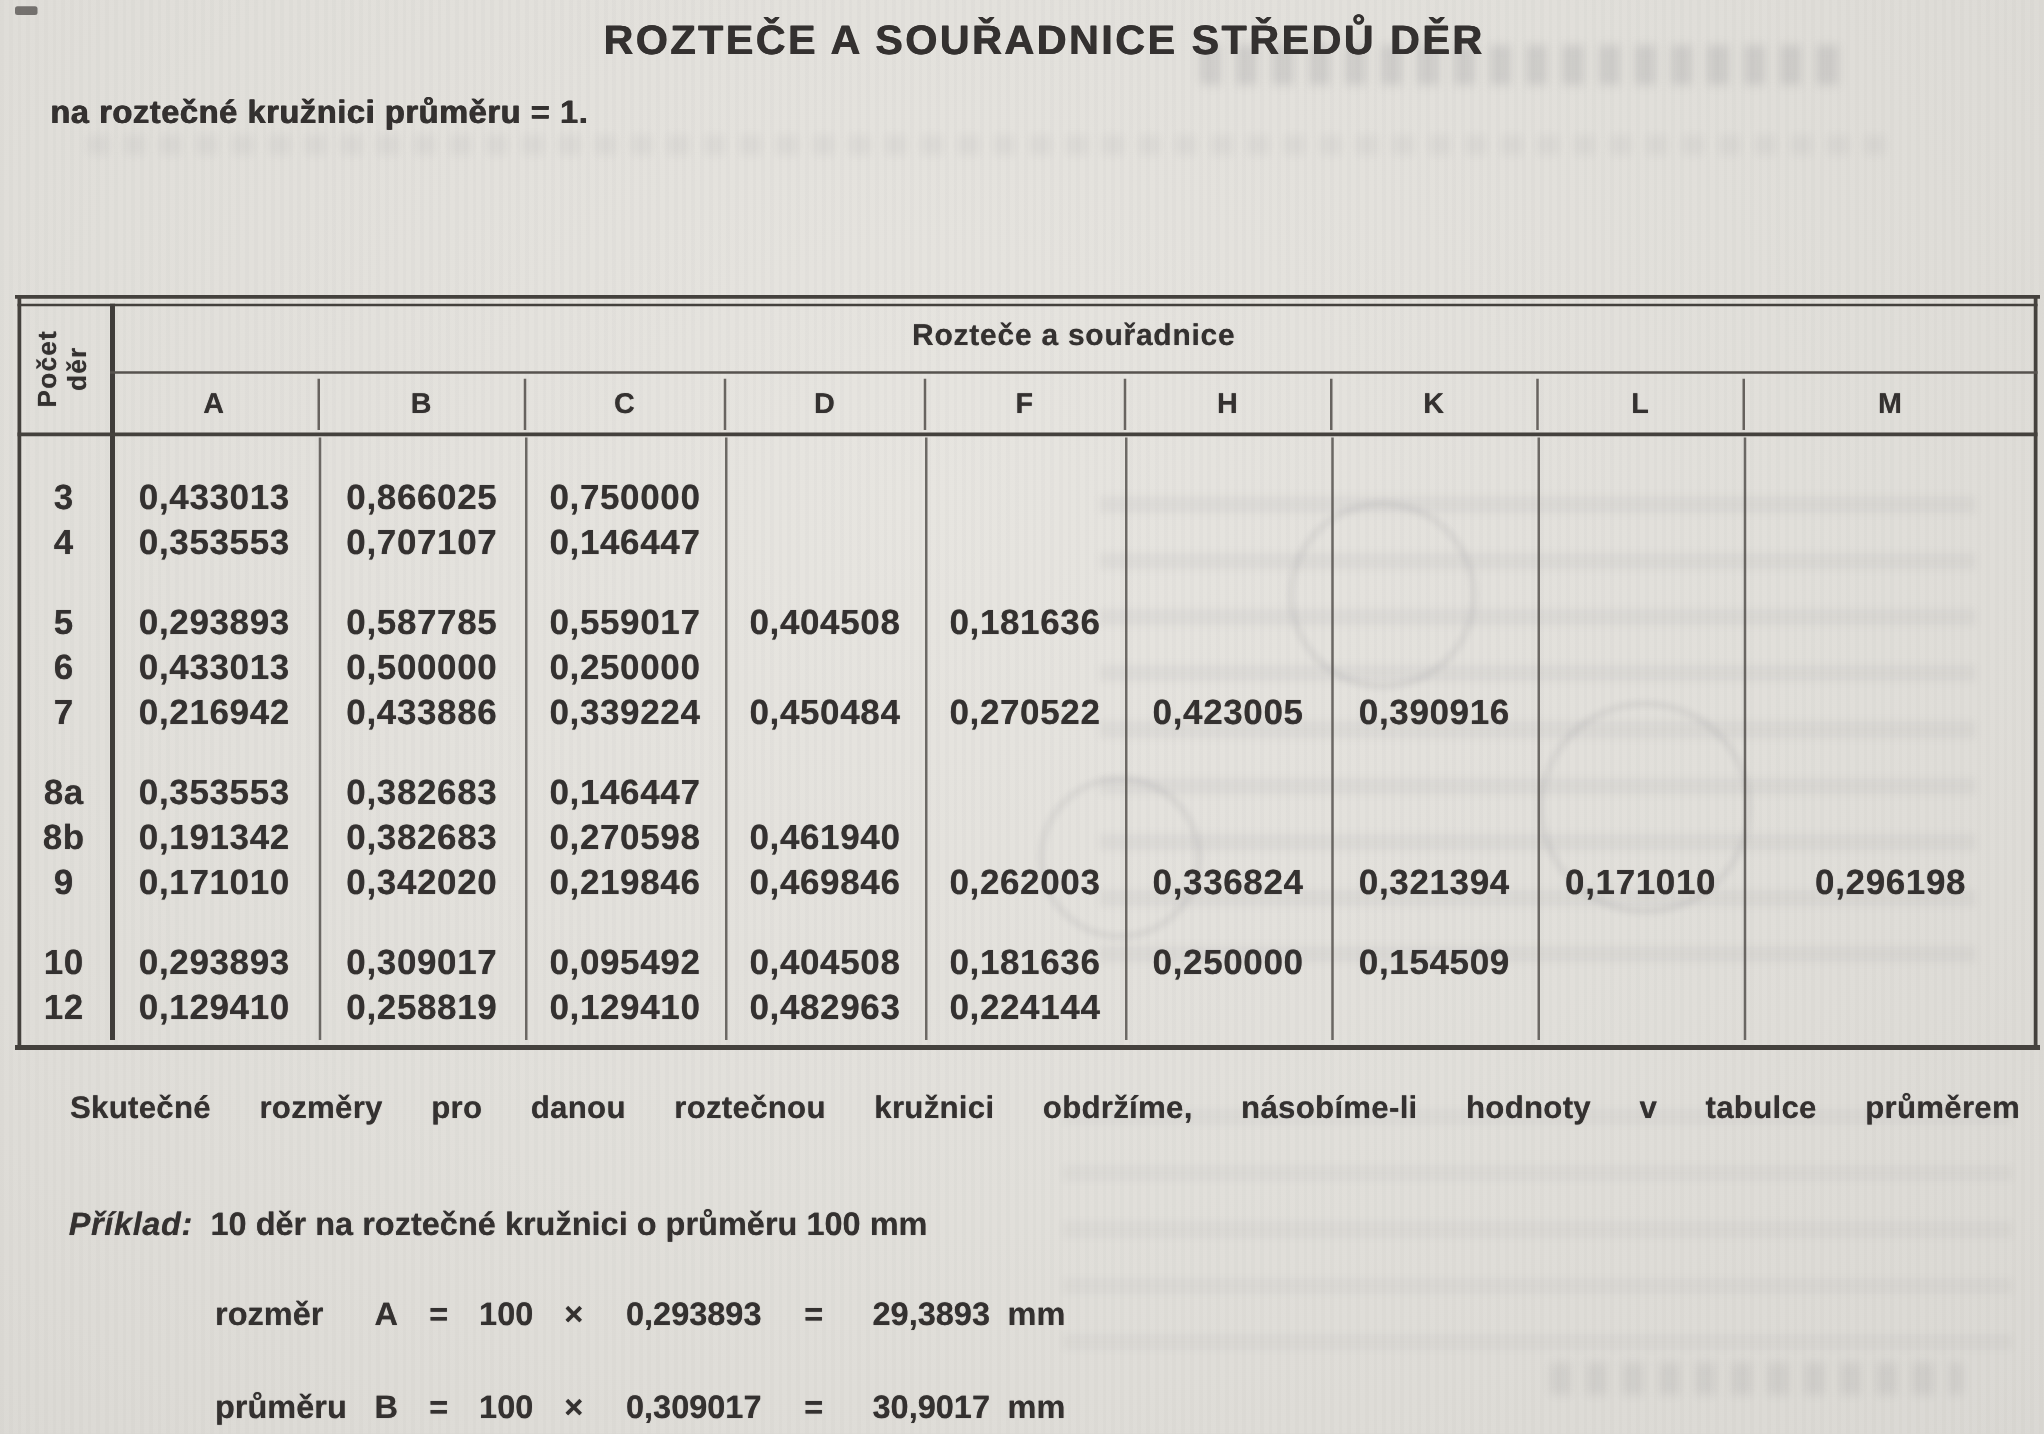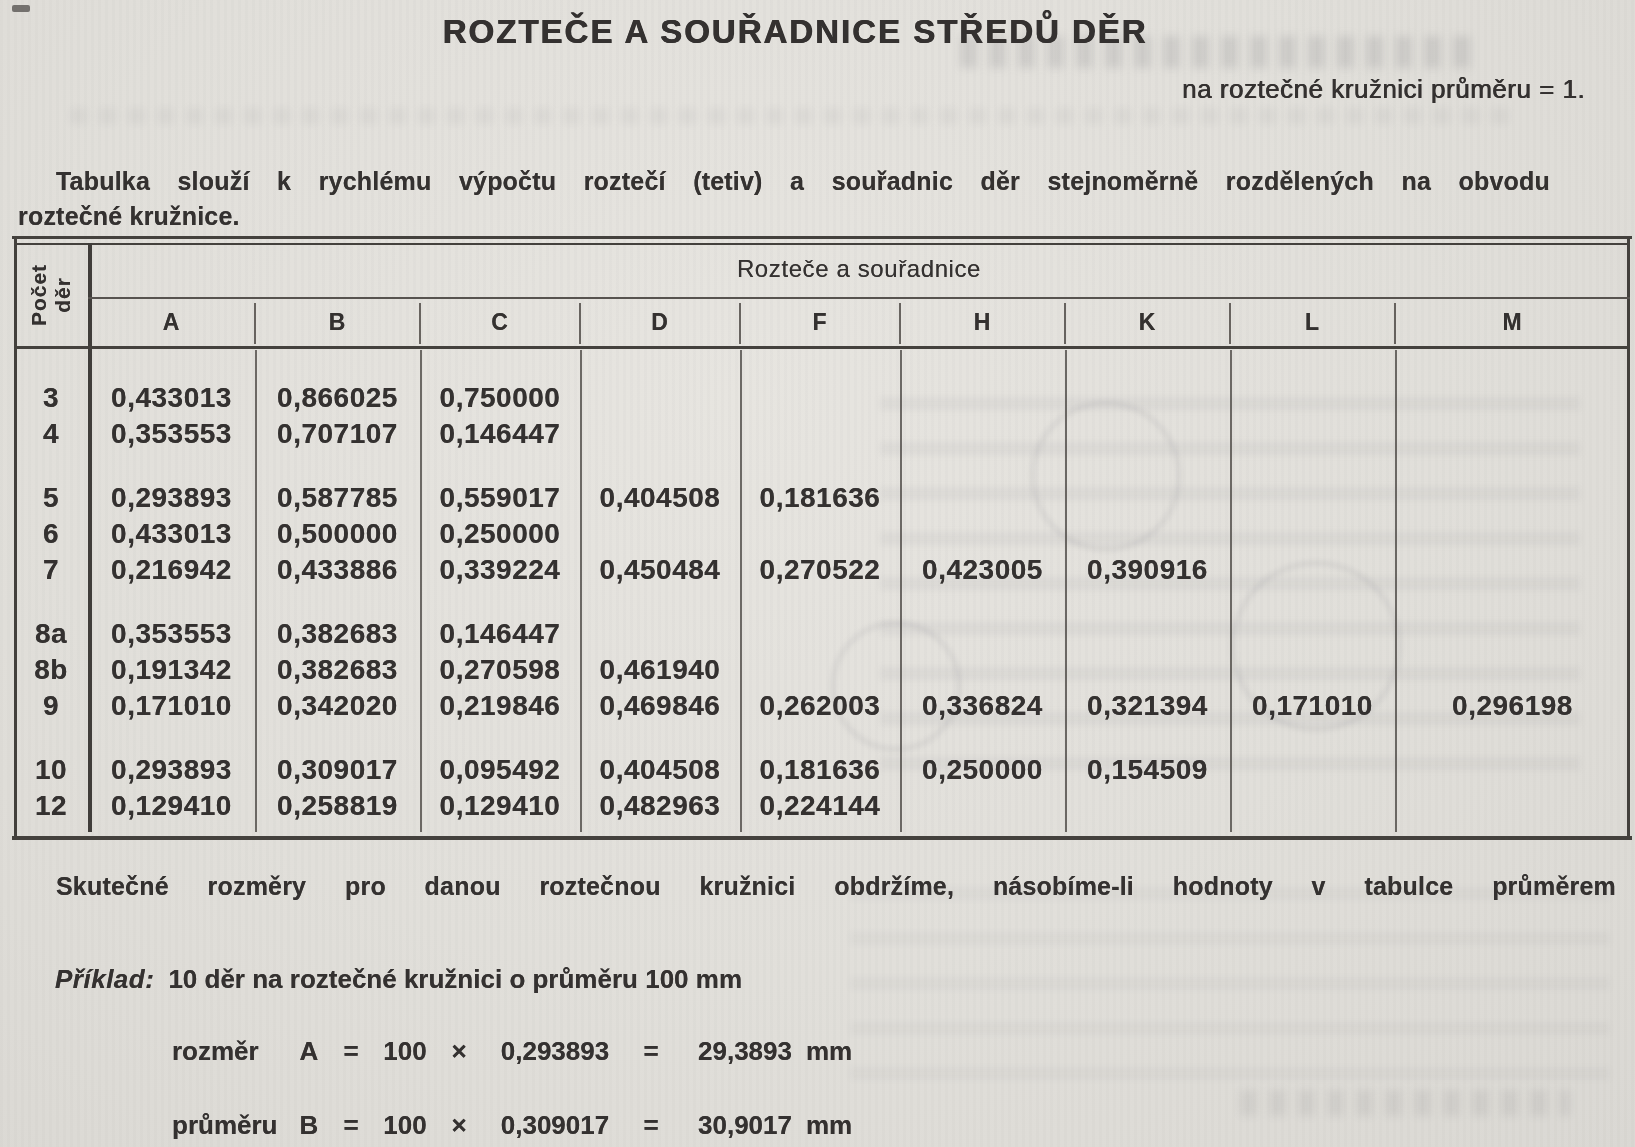--- a/index.html
+++ b/index.html
@@ -9,37 +9,37 @@
     background:#d8d6d1;
   }
   .page{
     position:relative;width:1635px;height:1147px;overflow:hidden;
     background:
       repeating-linear-gradient(90deg, rgba(0,0,0,0.014) 0 3px, rgba(255,255,255,0.012) 3px 7px),
       radial-gradient(ellipse at 45% 35%, #e7e5e0 0%, #e1dfda 55%, #dad8d3 100%);
     color:#343130;
   }
   .ink{ text-shadow:0 0 .6px rgba(52,49,48,.75); }
-  .heavy{ text-shadow:.7px 0 currentColor, 0 0 .5px rgba(52,49,48,.6); }
+  .heavy{ text-shadow:.7px 0 currentColor, 0 0 .5px rgba(52,49,48,.6);padding-left:40px; }
 
   
   .ghost{ position:absolute; pointer-events:none; }
   .g-band{ background:repeating-linear-gradient(90deg, rgba(105,105,112,.16) 0 17px, transparent 17px 29px); filter:blur(4px); border-radius:4px; }
   .g-rows{ background:repeating-linear-gradient(0deg, rgba(115,115,122,.07) 0 13px, transparent 13px 45px); filter:blur(3px); }
   .g-circle{ border:6px solid rgba(110,110,118,.09); border-radius:50%; filter:blur(2px); }
   .corner-mark{ position:absolute; left:12px; top:5px; width:18px; height:7px; background:rgba(45,42,40,.6); filter:blur(.6px); border-radius:2px; }
 
   
   .title{
     position:absolute; top:13px; left:0; width:1590px;
     text-align:center; font-size:33px; font-weight:700; letter-spacing:2px;
   }
   .subtitle{
     position:absolute; top:74px; left:0; width:1585px;
-    text-align:right; font-size:26px; font-weight:400; letter-spacing:.5px;
+    text-align:left; font-size:26px; font-weight:700; letter-spacing:.5px;
   }
   .intro{
     position:absolute; top:139px; left:18px; width:1532px;
     font-size:25px; font-weight:700; line-height:35px; letter-spacing:.2px;
   }
   .intro .l1{ display:block; text-indent:38px; text-align:justify; text-align-last:justify; }
   .intro .l2{ display:block; }
 
   
   .dtable{ position:absolute; left:14px; top:232px; width:1616px; height:614px; }
@@ -48,21 +48,21 @@
   .toprule2{ left:0; top:11px; width:1616px; height:2.2px; }
   .thinrule{ left:74px; top:65px; width:1542px; height:1.6px; background:#57534f; }
   .thickrule{ left:0; top:114px; width:1616px; height:3.4px; }
   .bottomrule{ left:-2px; top:604px; width:1620px; height:3.6px; }
   .leftrule{ left:0; top:5px; width:2.6px; height:603px; }
   .rightrule{ left:1613px; top:5px; width:2.6px; height:601px; }
   .labelsep{ left:74px; top:11px; width:4px; height:589px; background:#403d3a; }
 
   .span-header{
     position:absolute; left:74px; top:16px; width:1542px; height:42px;
-    line-height:42px; text-align:center; font-size:24px; font-weight:400; letter-spacing:.6px;
+    line-height:42px; text-align:center; font-size:24px; font-weight:700; letter-spacing:.6px;
   }
   .vlabel{
     position:absolute; left:0; top:11px; width:74px; height:103px;
     display:flex; align-items:center; justify-content:center;
   }
   .vlabel .rot{
     transform:rotate(-90deg); white-space:nowrap; text-align:center;
     font-size:21px; font-weight:700; letter-spacing:1px; line-height:24px;
   }
   .grid{ display:grid; grid-template-columns:74px 167px 165px 160px 160px 160px 165px 165px 165px 235px; }
@@ -112,24 +112,20 @@
   <div class="ghost g-rows" style="left:880px;top:380px;width:700px;height:390px;"></div>
   <div class="ghost g-circle" style="left:1030px;top:400px;width:140px;height:140px;"></div>
   <div class="ghost g-circle" style="left:1230px;top:560px;width:160px;height:160px;"></div>
   <div class="ghost g-circle" style="left:830px;top:620px;width:120px;height:120px;"></div>
   <div class="ghost g-rows" style="left:850px;top:880px;width:760px;height:200px;opacity:.8;"></div>
   <div class="ghost g-band" style="left:1240px;top:1090px;width:330px;height:26px;opacity:.7;"></div>
 
   <div class="title heavy">ROZTEČE A SOUŘADNICE STŘEDŮ DĚR</div>
   <div class="subtitle heavy">na roztečné kružnici průměru = 1.</div>
 
-  <p class="intro ink">
-    <span class="l1">Tabulka slouží k rychlému výpočtu roztečí (tetiv) a souřadnic děr stejnoměrně rozdělených na obvodu</span>
-    <span class="l2">roztečné kružnice.</span>
-  </p>
 
   <div class="dtable">
     <div class="rule toprule1"></div>
     <div class="rule toprule2"></div>
     <div class="rule leftrule"></div>
     <div class="rule rightrule"></div>
     <div class="rule labelsep"></div>
 
     <div class="vlabel">
       <div class="rot ink">

